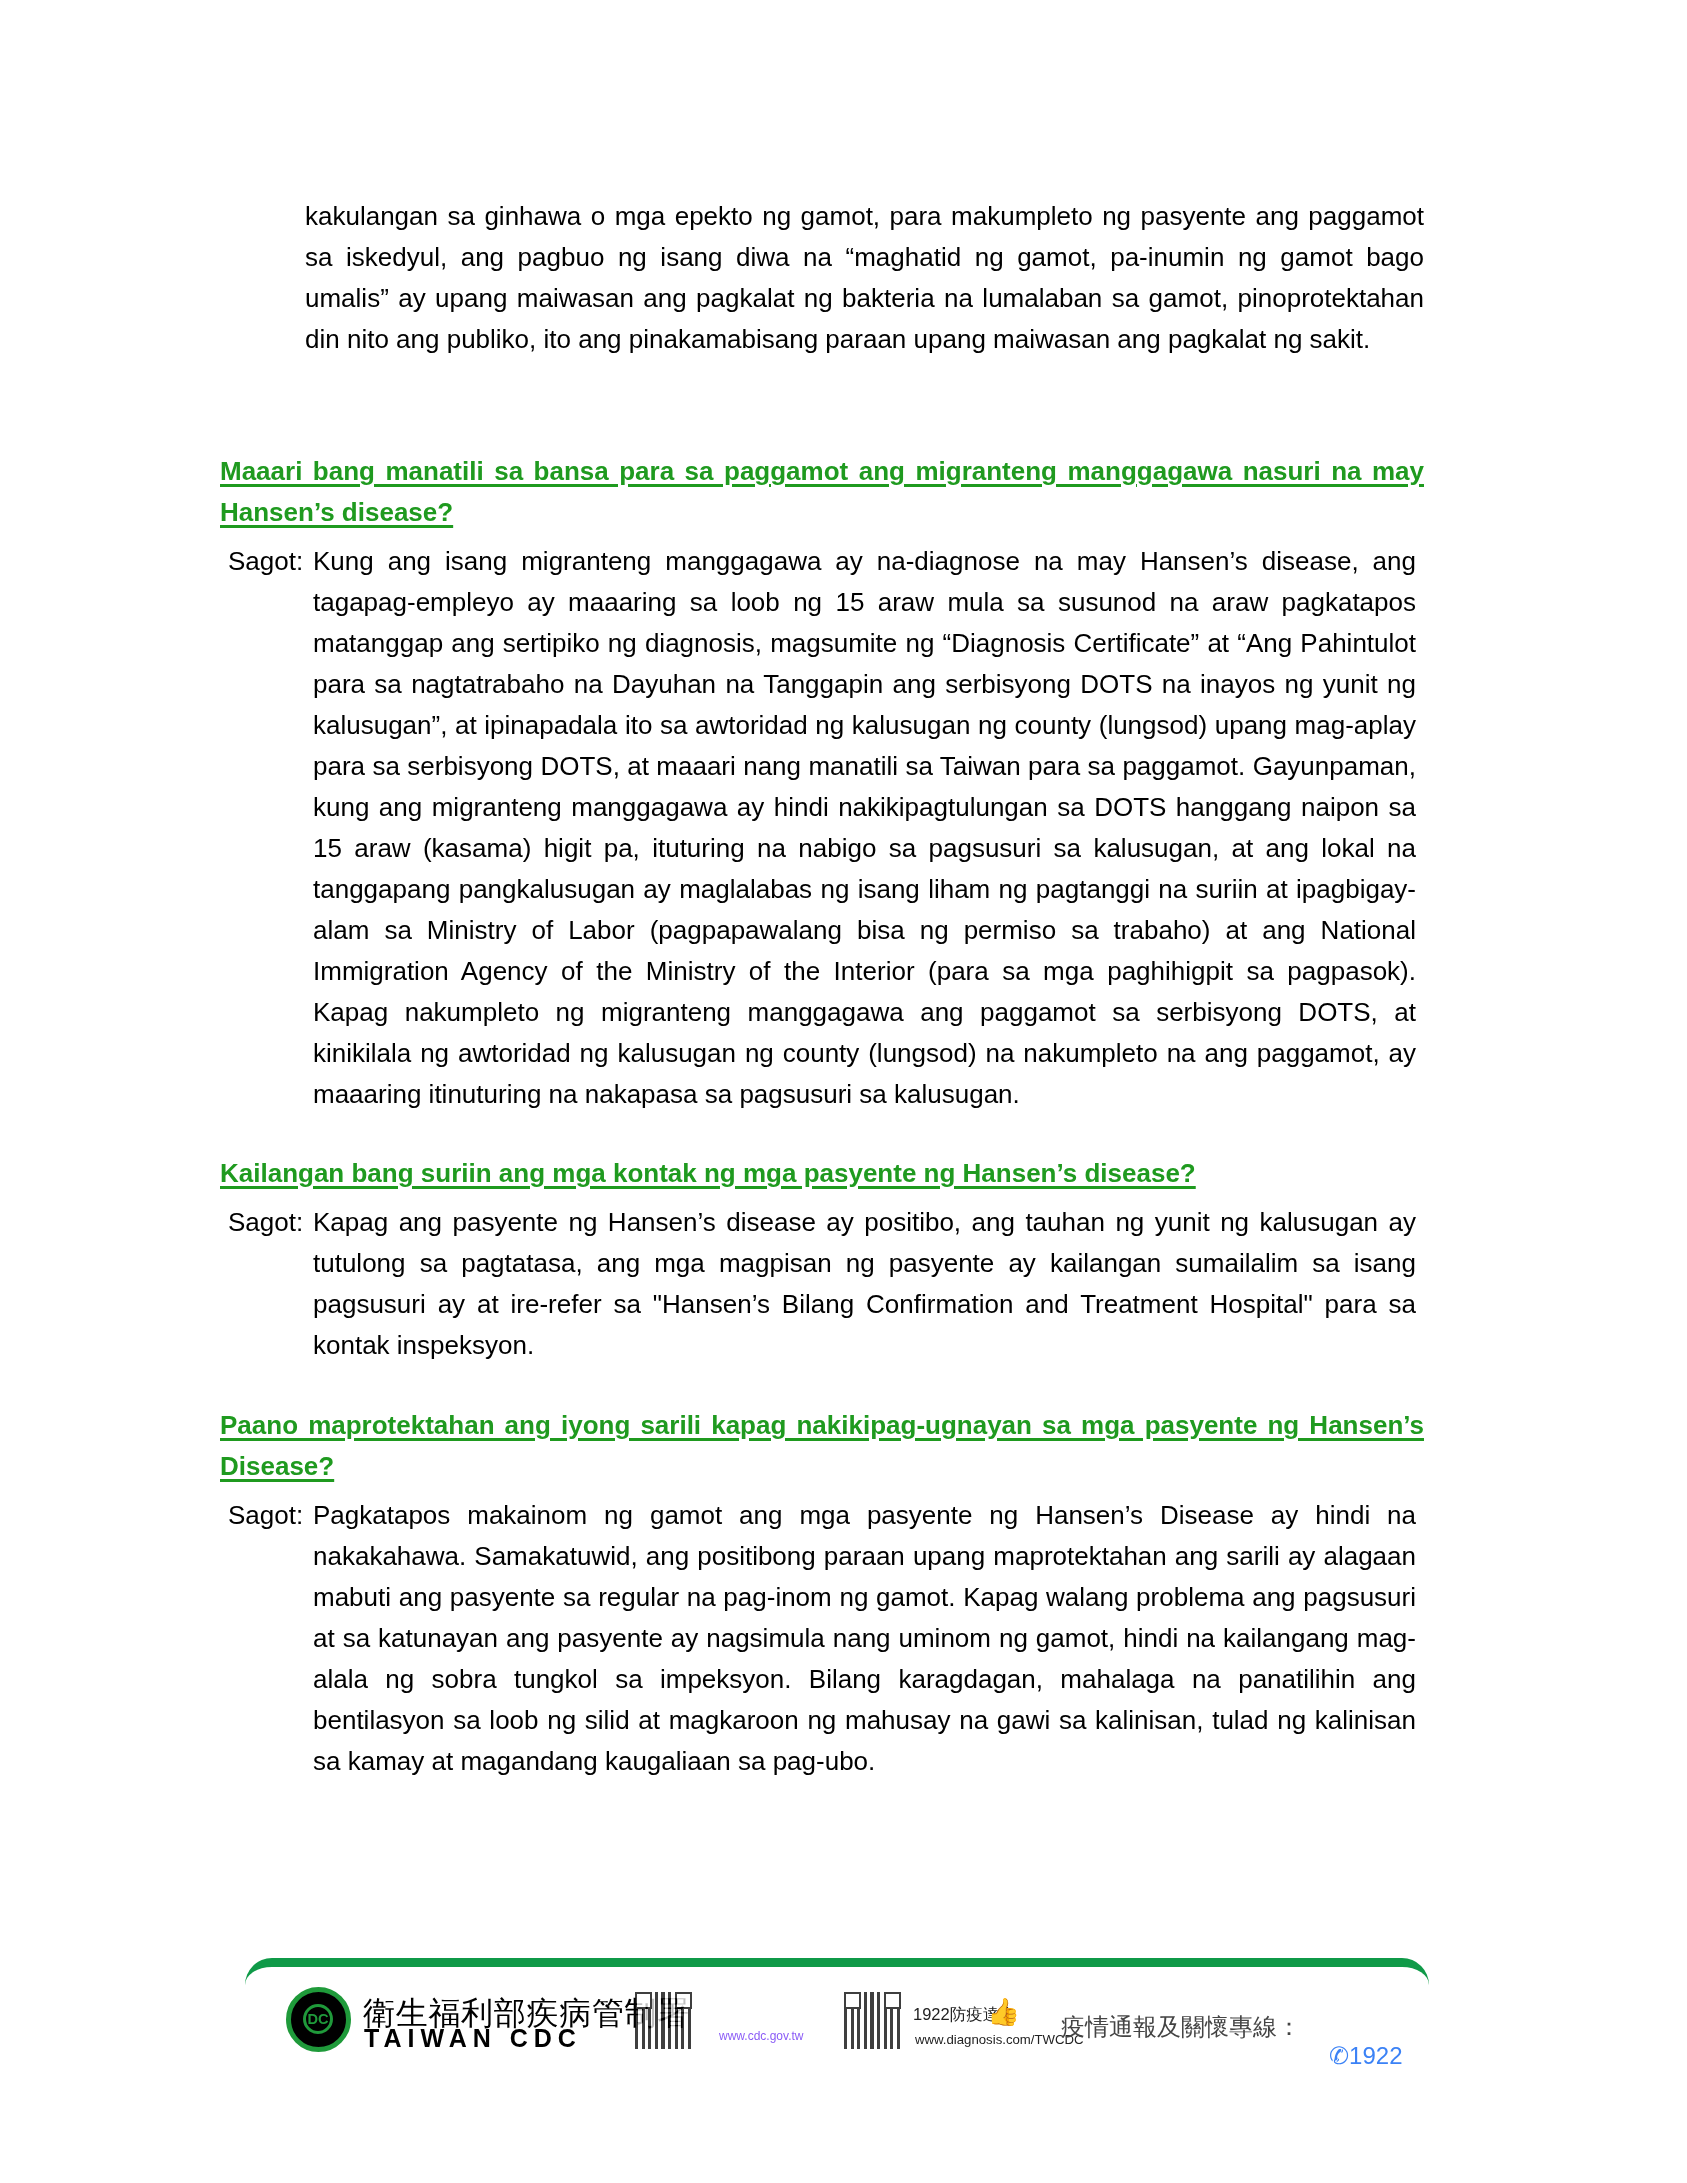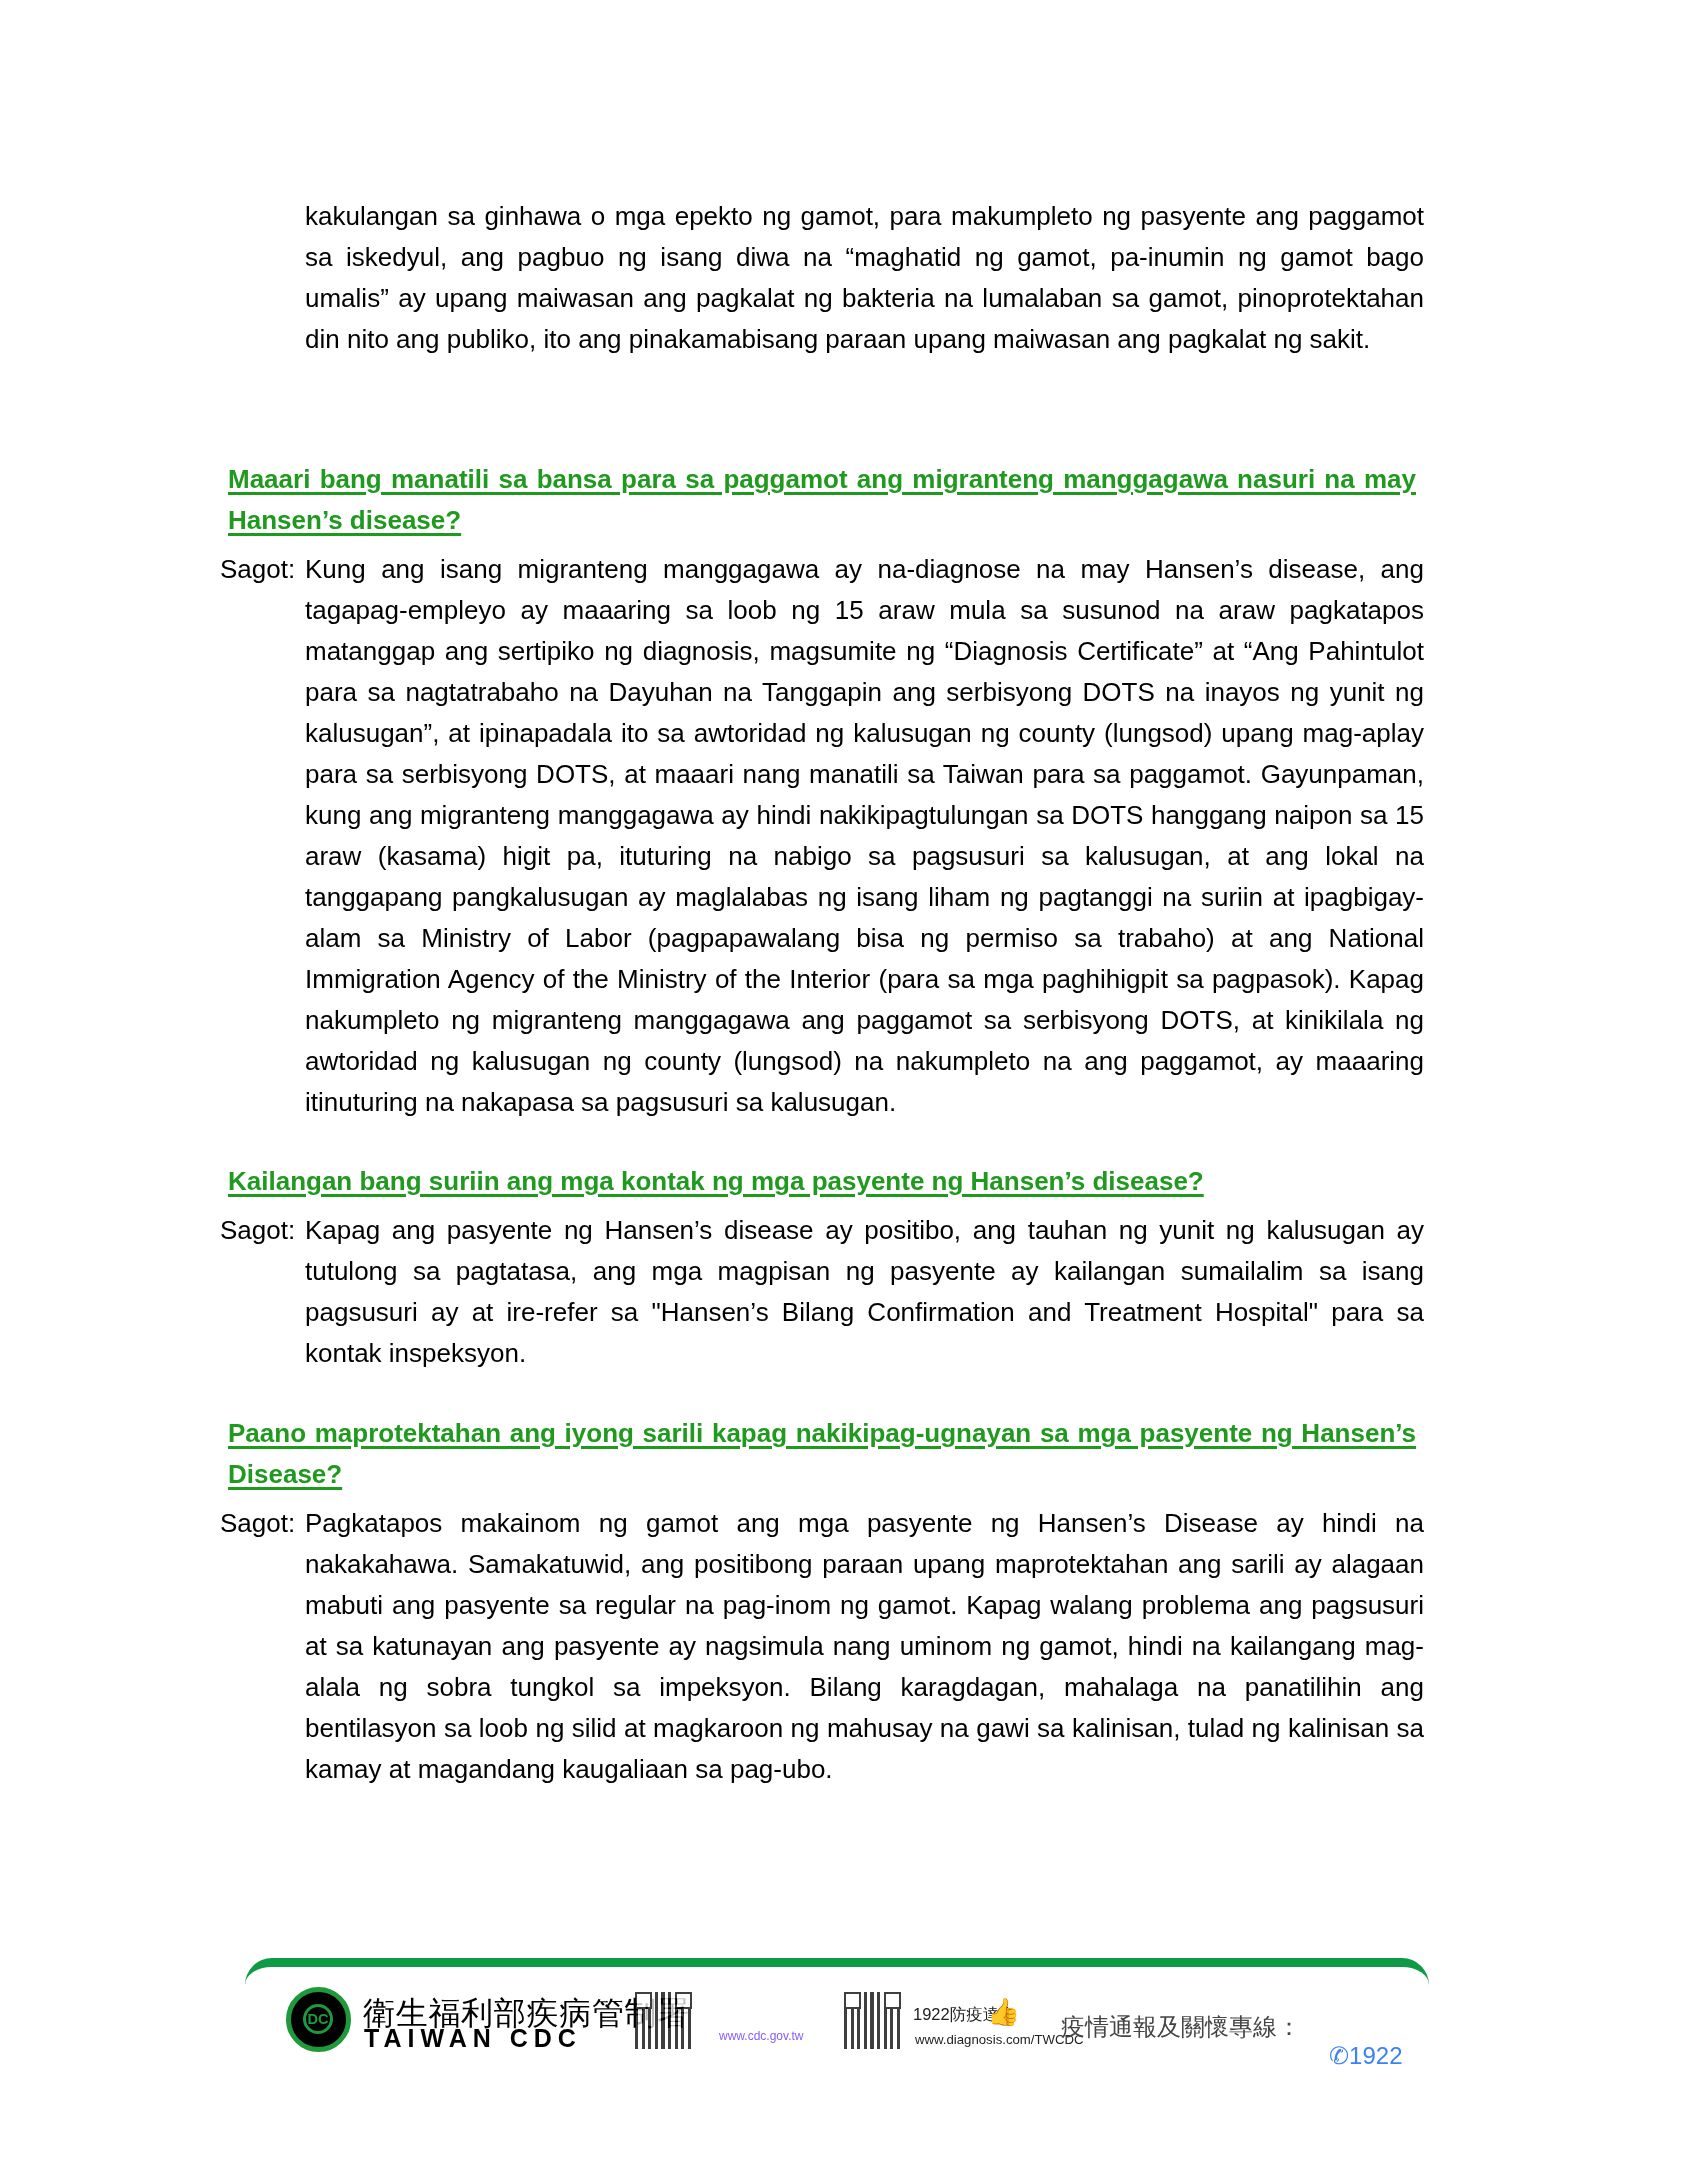--- a/index.html
+++ b/index.html
@@ -1,23 +1,23 @@
 <!DOCTYPE html>
 <html style="font-size:10.6px"><head>
 <meta charset="utf-8">
 <style>
   html, body { margin:0; padding:0; background:#ffffff; }
   body { width:1687px; height:2183px; position:relative; overflow:hidden;
          font-family:"Liberation Sans", sans-serif; color:#000; }
   .page { position:absolute; left:0; top:0; width:1687px; height:2183px;border-radius:16px; }
   .block { position:absolute; left:220px; width:1204px; font-size:26px; line-height:41px; }
   .para { margin:0; padding-left:85px; text-align:justify; }
-  .heading { margin:8px; color:#1f9a1f; font-weight:bold; text-decoration:underline;
+  .heading { margin:0; color:#1f9a1f; font-weight:bold; text-decoration:underline;
              text-decoration-thickness:2.6px; text-underline-offset:4px; text-align:justify; }
-  .answer { margin:0; text-align:justify; padding-left:85px; text-indent:-85px; }
+  .answer { margin:8px; text-align:justify; padding-left:85px; text-indent:-85px; }
   .answer .label { display:inline-block; width:85px; text-indent:0; }
   .footer { position:absolute; left:245px; top:1958px; width:1184px; height:106px; }
   .footer-bar { position:absolute; left:0; top:0; width:1184px; height:26.5px;
                 border-top:9.3px solid #0f9a48; border-radius:40px 40px 0 0; box-sizing:border-box; }
   .logo { position:absolute; left:41px; top:29px; width:65px; height:65px; border-radius:50%;
           border:5.3px solid #1f9a3a; box-sizing:border-box; background:#000000; }
   .logo-inner { position:absolute; left:12px; top:12px; width:30px; height:30px; border-radius:50%;
                 border:3.3px solid #1f9a3a; box-sizing:border-box; font-size:14.6px; font-weight:bold;
                 color:#1f9a3a; text-align:center; line-height:24px; }
   .org-zh { position:absolute; left:118px; top:34px; font-size:32px; font-weight:normal; letter-spacing:0.7px; }

